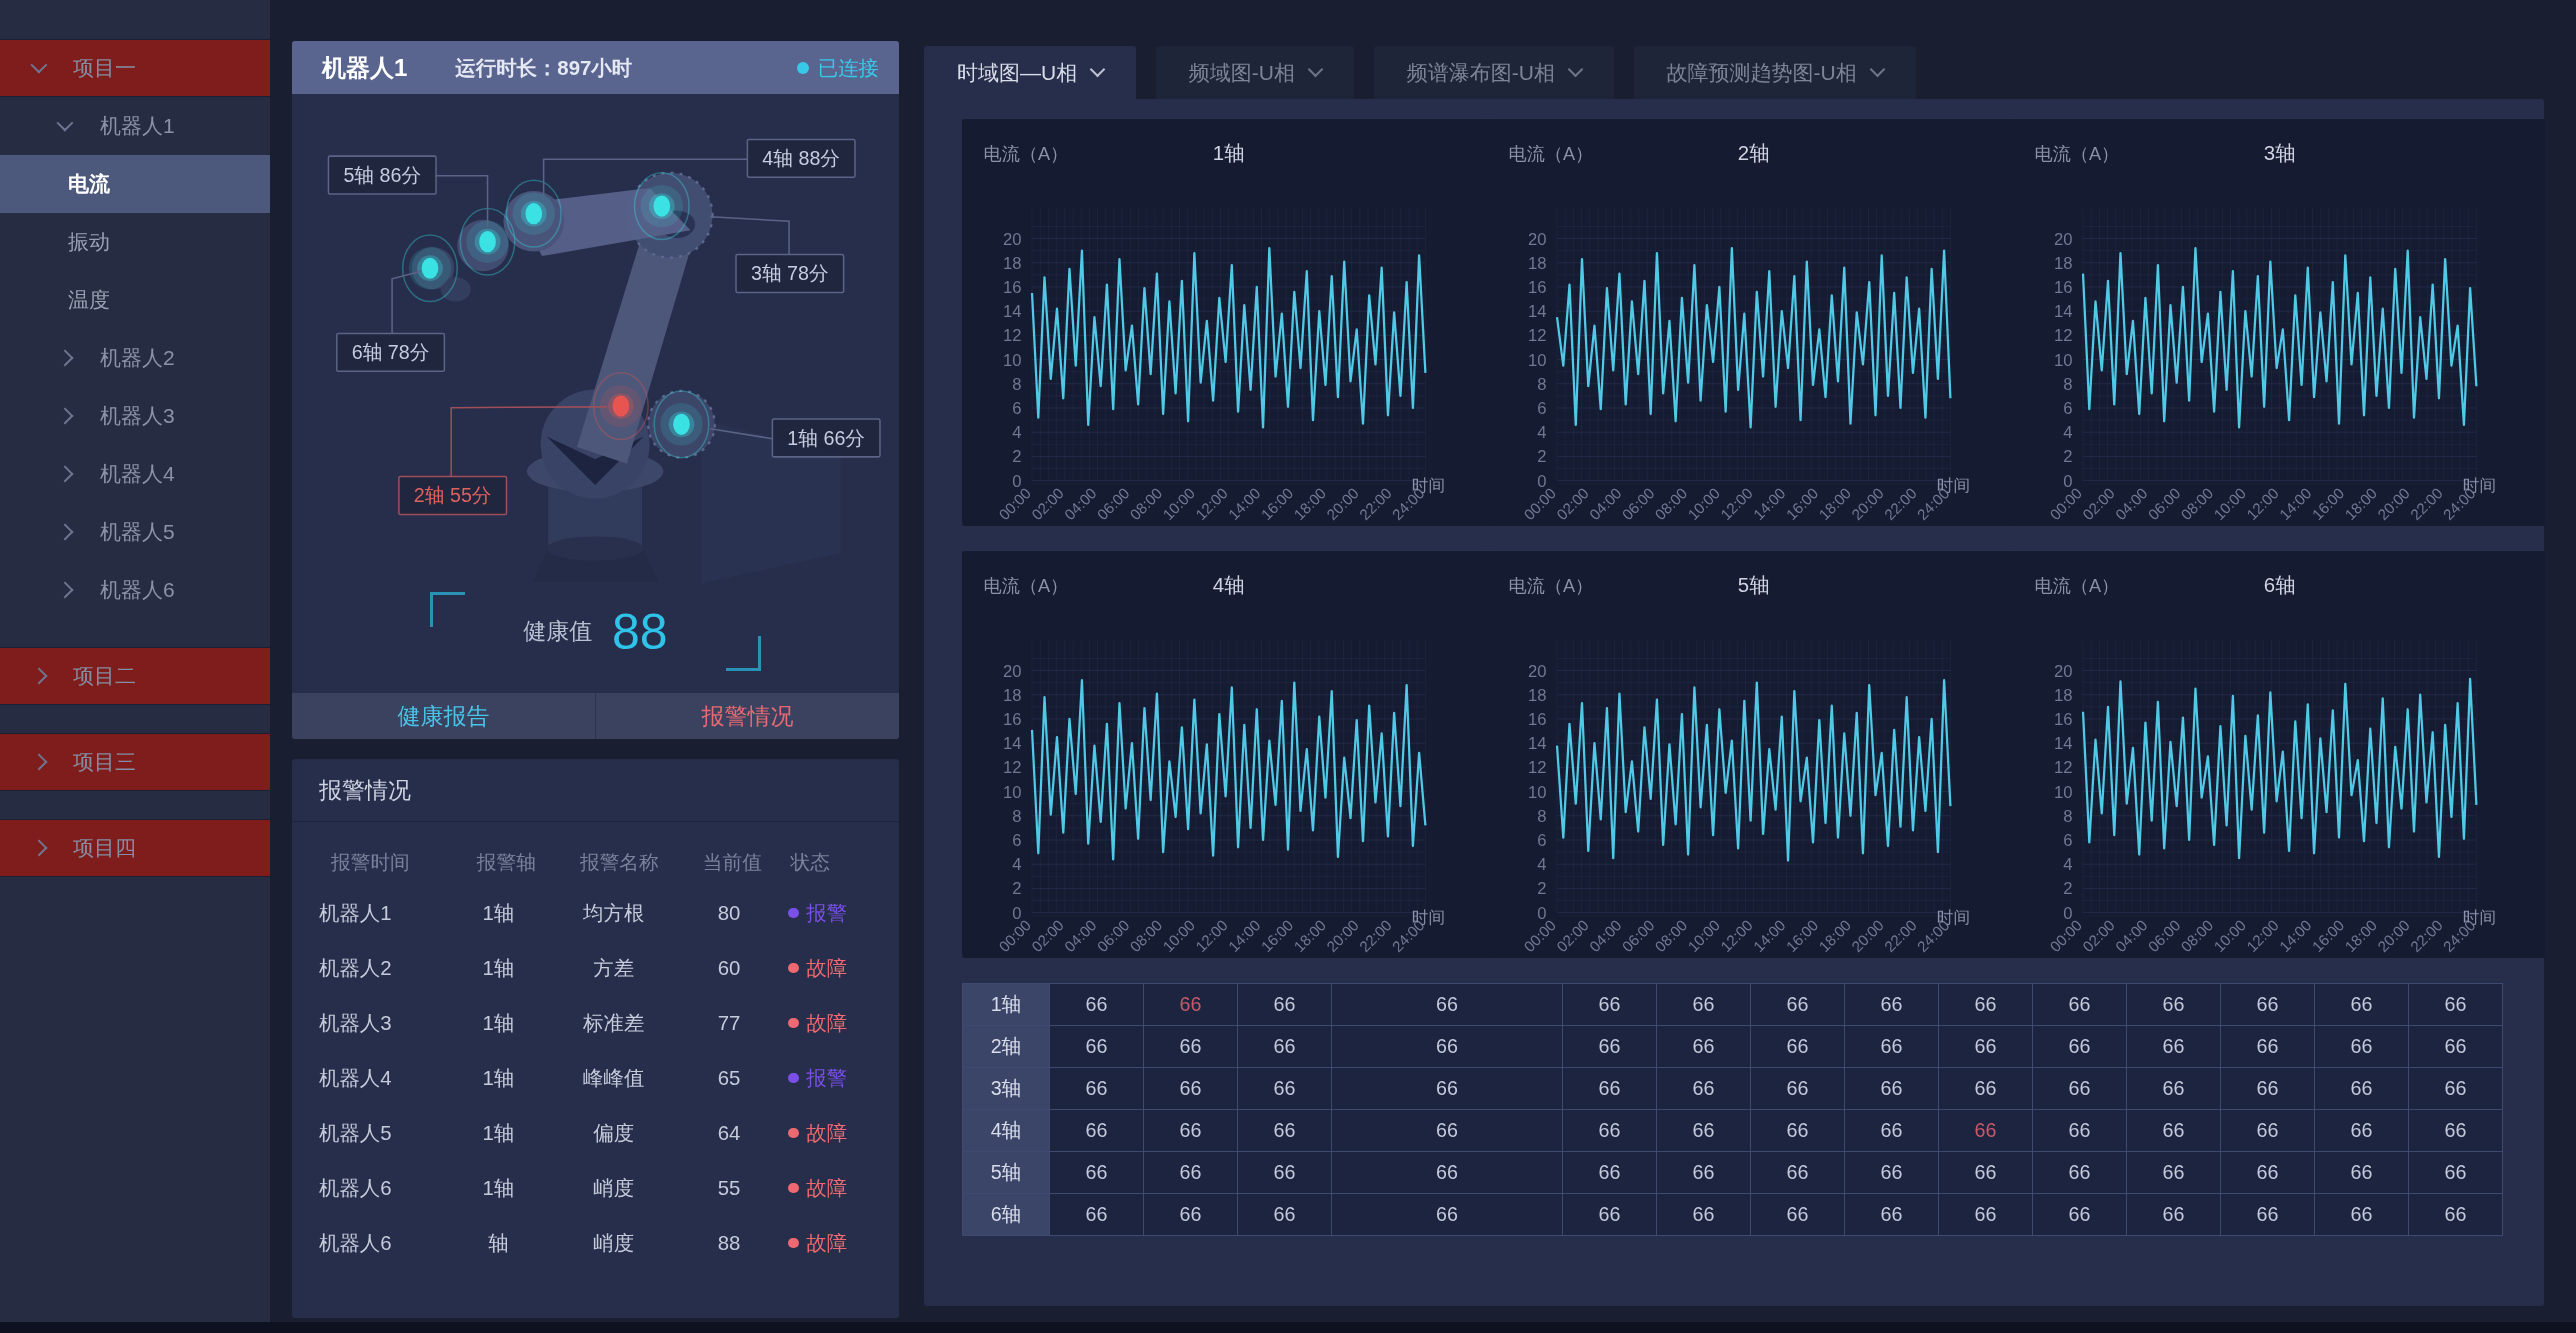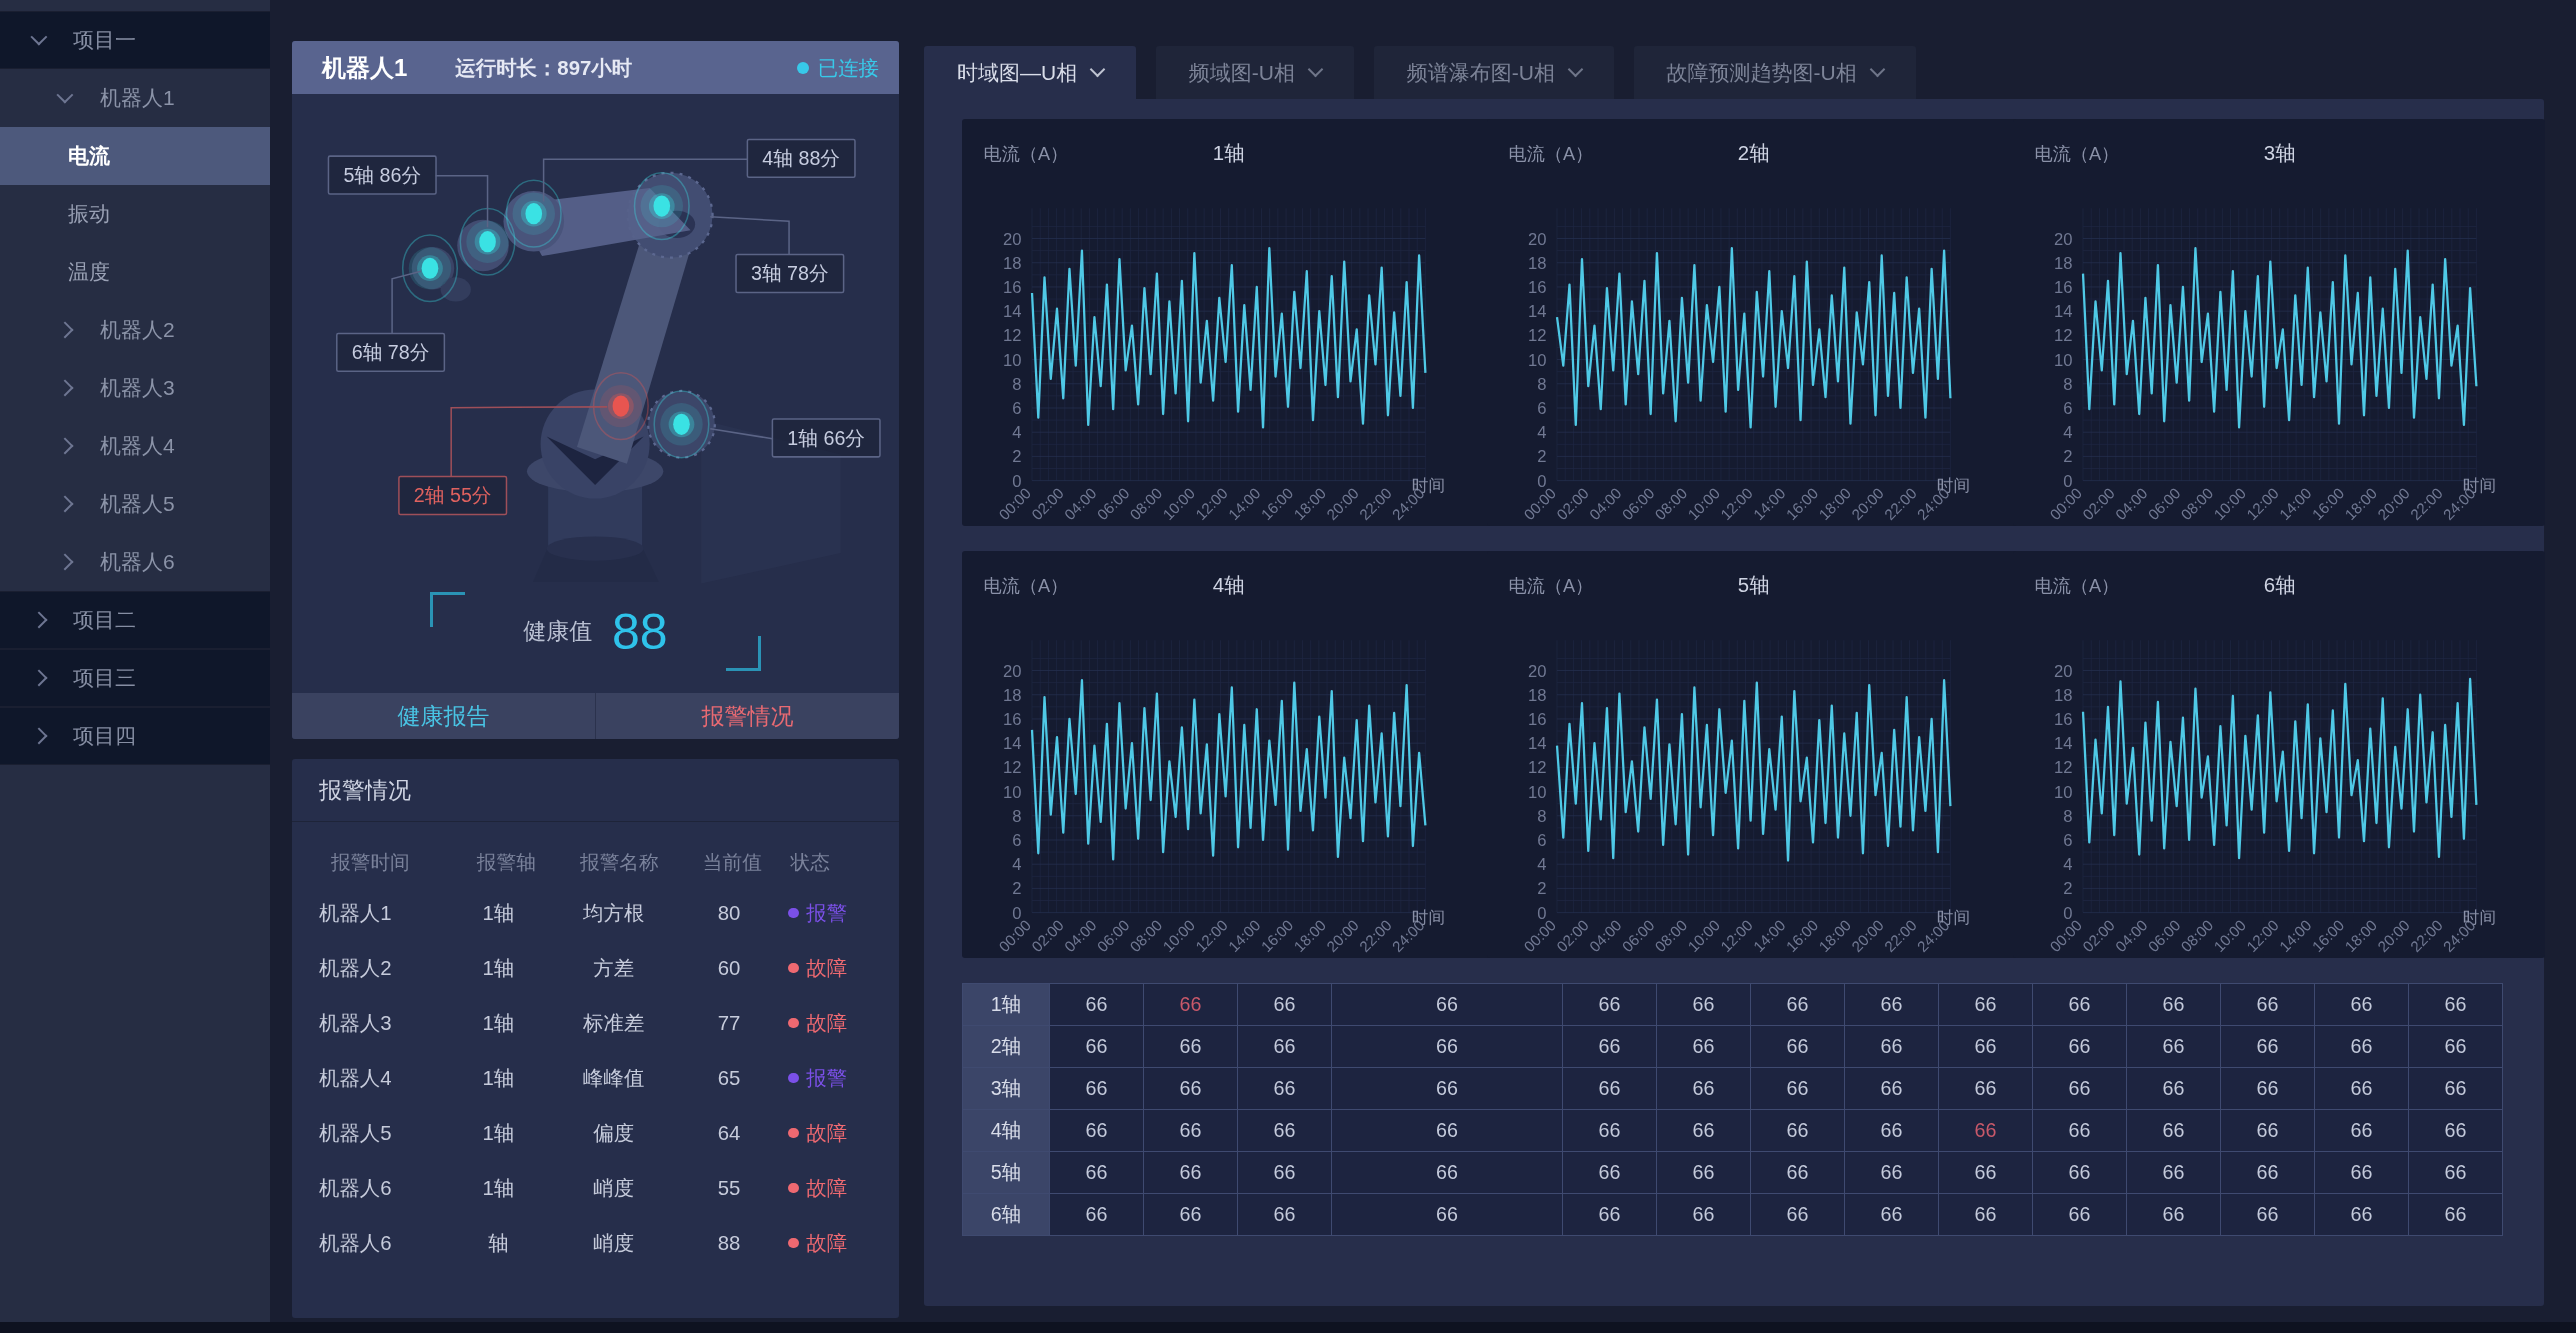--- a/index.html
+++ b/index.html
@@ -3,21 +3,21 @@
 <meta charset="utf-8">
 <style>
   html,body{margin:0;padding:0;background:#0e1220;}
   .app{position:relative;width:2576px;height:1333px;background:#191e31;overflow:hidden;
        font-family:"Liberation Sans","DejaVu Sans",sans-serif;}
   
   .sidebar{position:absolute;left:0;top:0;width:270px;height:1323px;background:#262d43;}
   .side-list{list-style:none;margin:0;padding:10.6px 0 0 0;}
   .side-item{height:58px;display:flex;align-items:center;font-size:21px;color:#9aa1b5;
              cursor:pointer;position:relative;box-sizing:border-box;}
-  .side-item.lv0{background:#0f172a;border-top:1.5px solid #1a1f31;border-bottom:1.5px solid #1a1f31;color:#868ea3;padding-left:73px;}
+  .side-item.lv0{background:#7f1d1d;border-top:1.5px solid #1a1f31;border-bottom:1.5px solid #1a1f31;color:#868ea3;padding-left:73px;margin-top:28px;}
   .side-item.lv1{padding-left:100px;color:#8b93a8;}
   .side-item.lv2{padding-left:68px;}
   .side-item.selected{background:#4d597c;color:#ffffff;font-weight:bold;}
   .chev{position:absolute;width:9.8px;height:9.8px;border-right:2.3px solid #6e7692;border-bottom:2.3px solid #6e7692;}
   .chev.down{transform:rotate(45deg);margin-top:-4.5px;}
   .chev.right{transform:rotate(-45deg);}
   .lv0 .chev{left:33px;} .lv1 .chev{left:59px;}
   
   .machine-panel{position:absolute;left:292px;top:41px;width:607px;height:698px;background:#262e4b;border-radius:3px;}
   .machine-header{height:53px;background:#59648f;display:flex;align-items:center;border-radius:3px 3px 0 0;}

